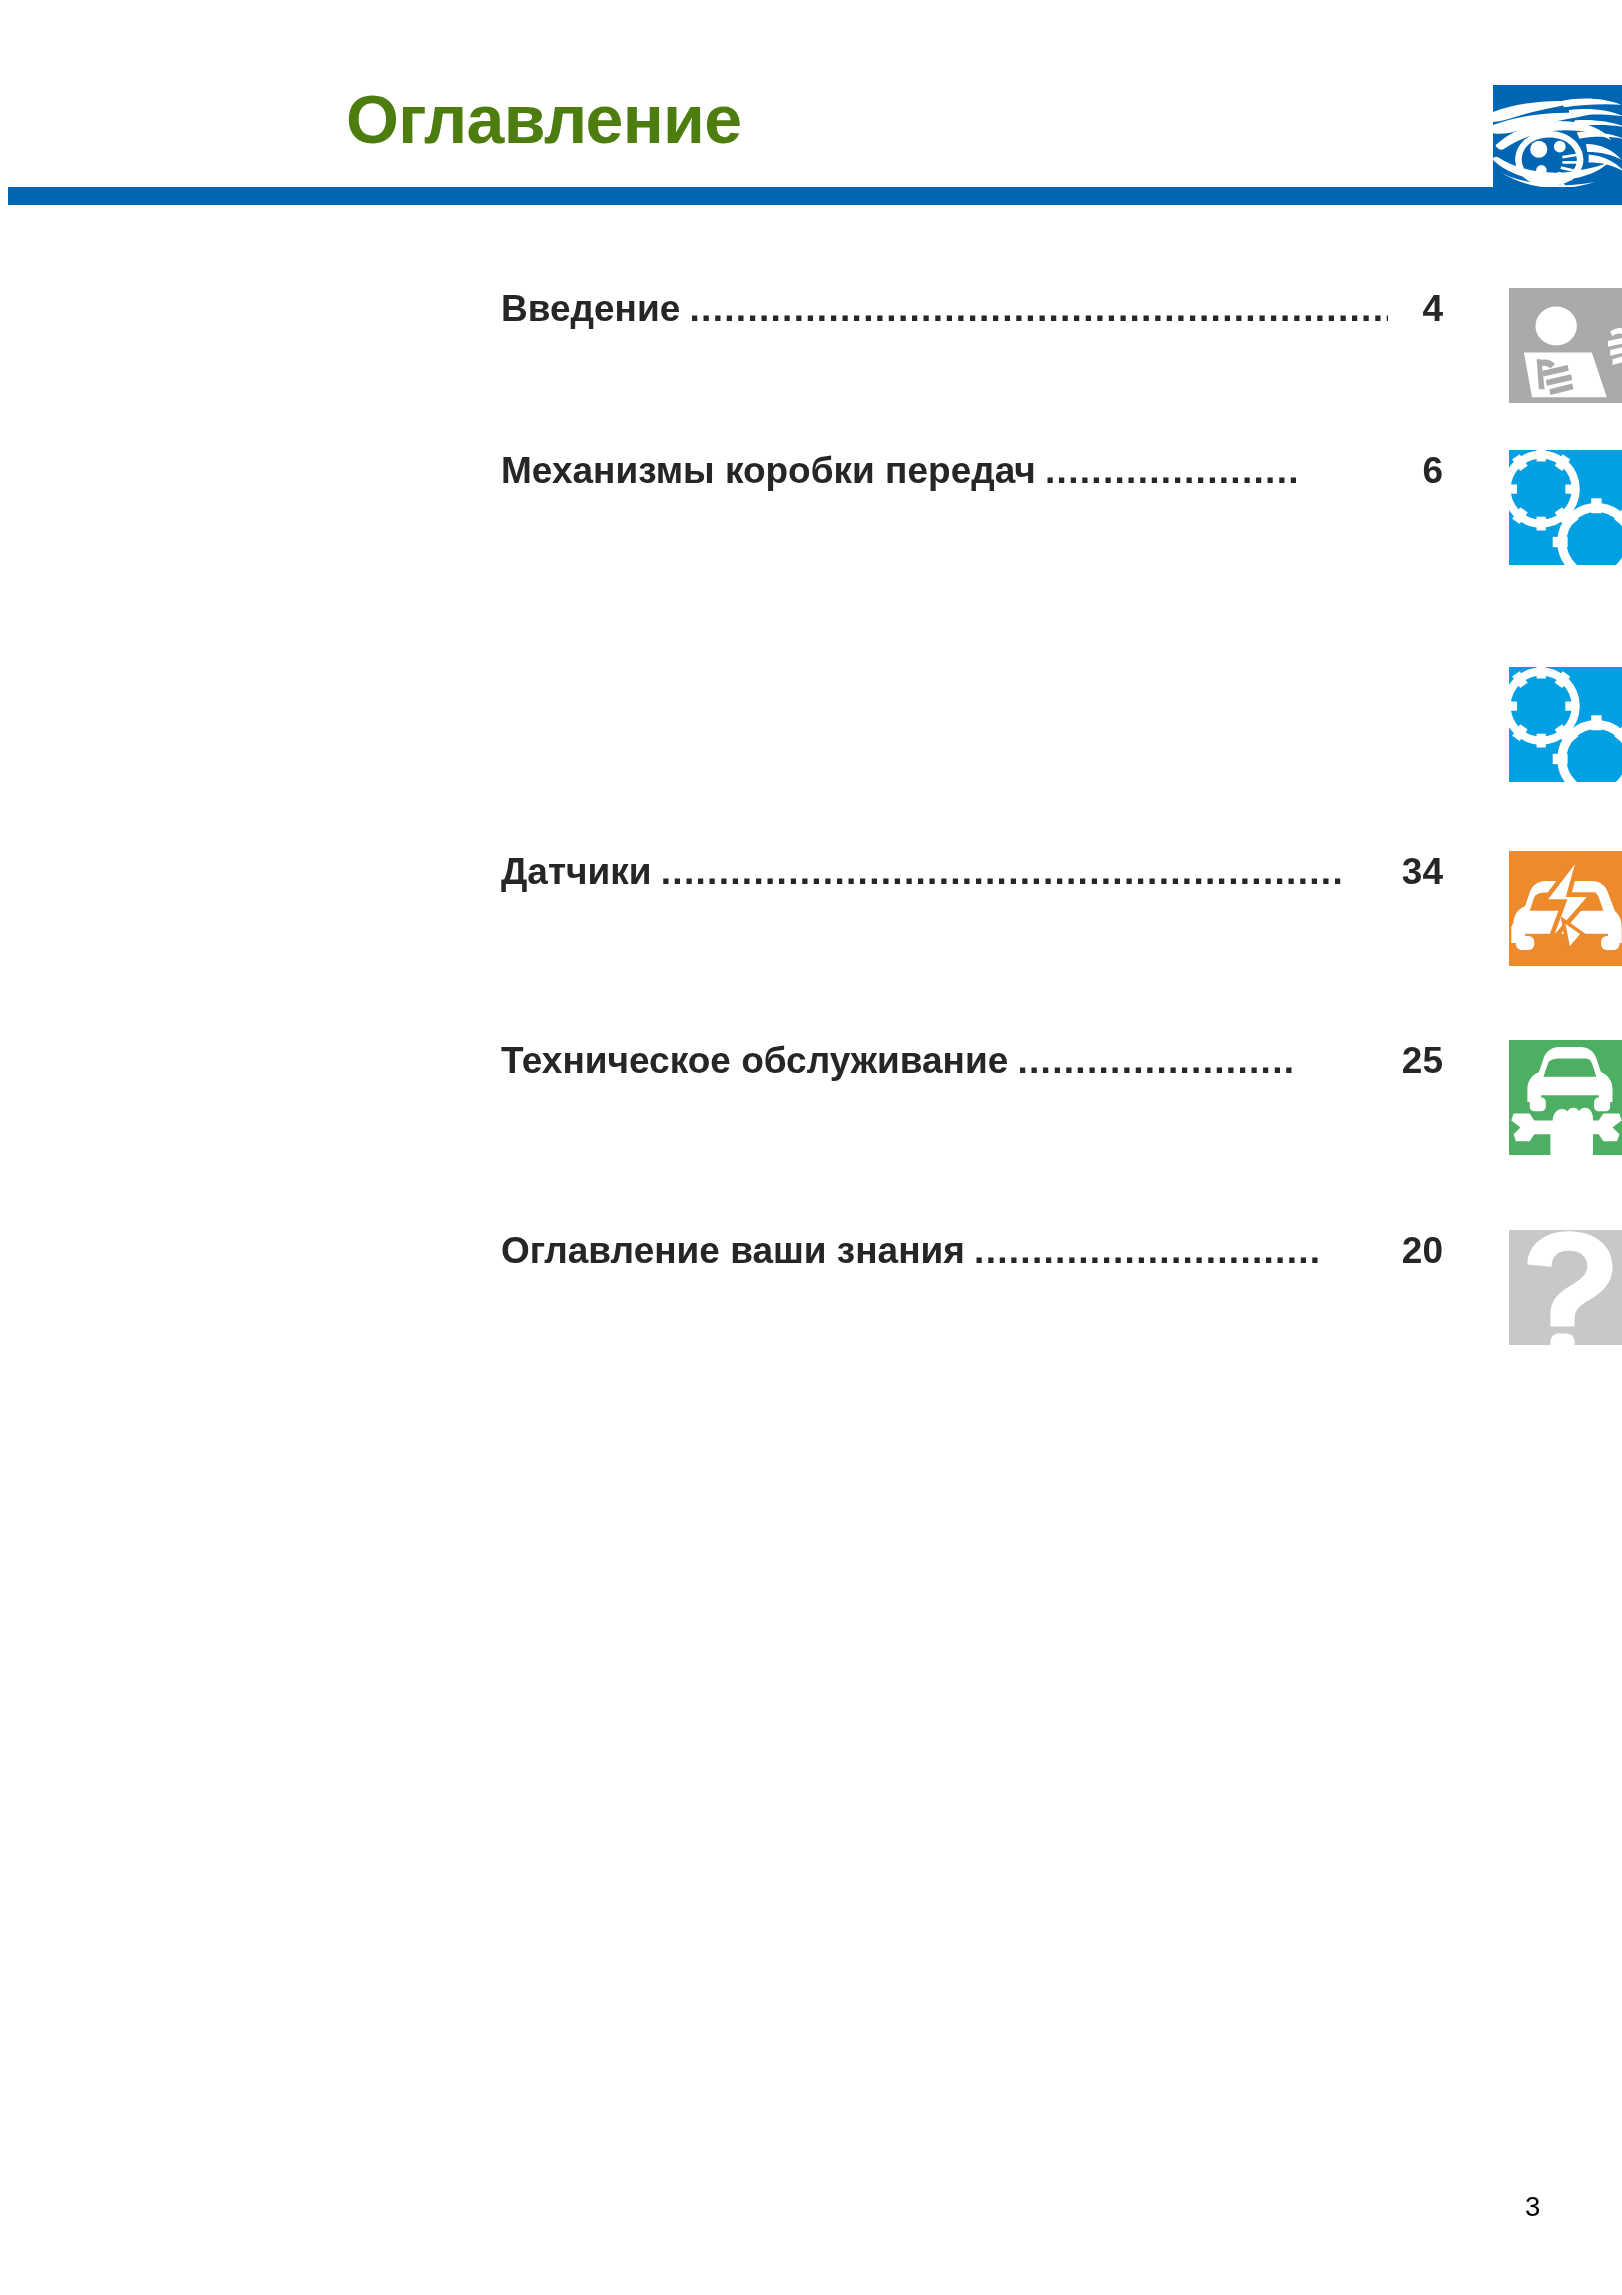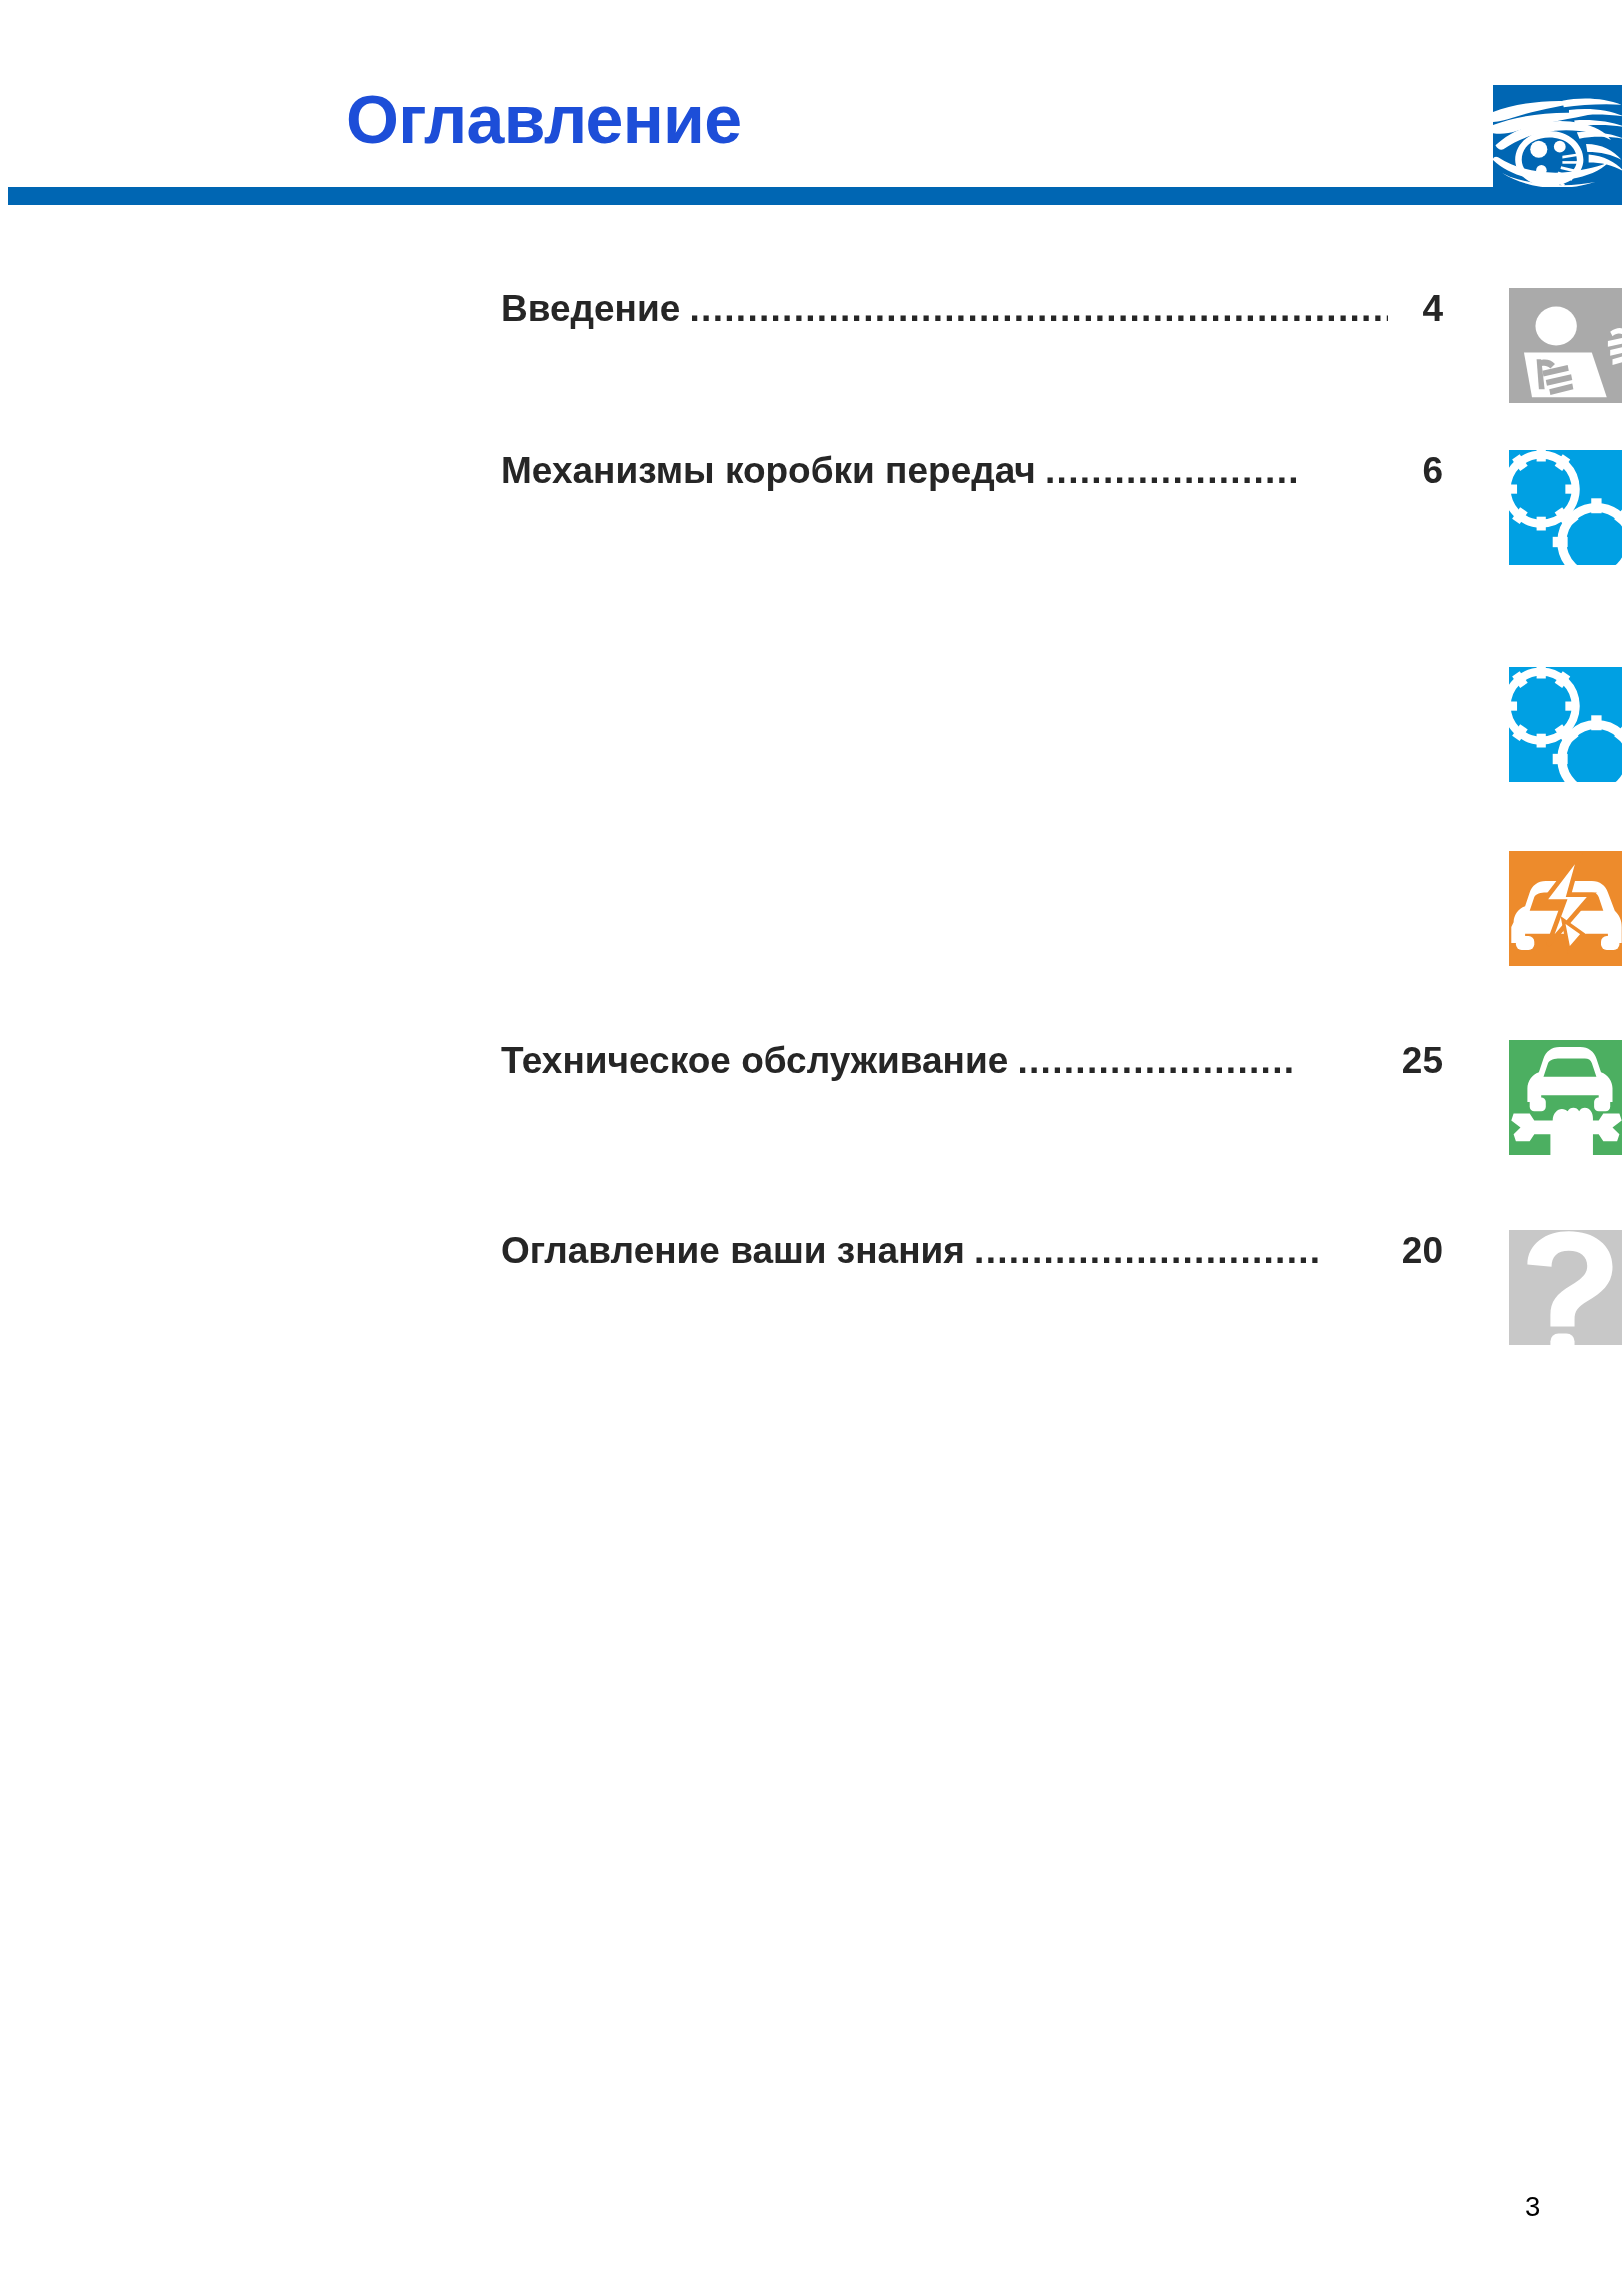--- a/index.html
+++ b/index.html
@@ -22,21 +22,21 @@
     left: 0;
     width: 1623px;
     height: 216px;
   }
   .page-title {
     position: absolute;
     left: 346px;
     top: 84px;
     font-size: 68px;
     font-weight: bold;
-    color: #1d4ed8;
+    color: #4d7c0f;
     letter-spacing: -0.7px;
     line-height: 1.05;
     white-space: nowrap;
   }
   .header-rule {
     position: absolute;
     left: 7.9px;
     top: 187px;
     width: 1615px;
     height: 18.3px;
@@ -270,20 +270,25 @@
           <line x1="103" y1="53" x2="95" y2="63"></line>
           <line x1="114" y1="80" x2="101" y2="80"></line>
           <line x1="49" y1="53" x2="57" y2="63"></line>
           <line x1="38" y1="80" x2="51" y2="80"></line>
         </g>
       </svg>
     </div>
   </div>
 
   <div class="toc-row" style="top:851px">
+    <div class="toc-line">
+      <span class="toc-label">Датчики</span>
+      <span class="toc-dots">...........................................................</span>
+      <span class="toc-page">34</span>
+    </div>
     <div class="toc-icon">
       <svg viewBox="0 0 100 100" xmlns="http://www.w3.org/2000/svg">
         <rect x="0" y="0" width="100" height="100" fill="#ED8B2C"></rect>
         <g fill="#ffffff">
           <path d="M4 62 C4 56 8 50 14 48 L18 36 C20 30 25 26 32 26 L72 26 C79 26 84 30 86 36 L92 52
                    C96 56 98 60 98 66 L98 80 L86 80 L86 72 L14 72 L14 80 L2 80 L2 66 Z
                    M22 40 L18 52 L82 52 L78 40 C77 37 75 36 72 36 L32 36 C28 36 23 37 22 40 Z"></path>
           <rect x="6" y="74" width="16" height="12" rx="5"></rect>
           <rect x="80" y="74" width="16" height="12" rx="5"></rect>
           <path d="M62 2 L30 44 L48 44 L34 82 L72 38 L52 38 Z"></path>

